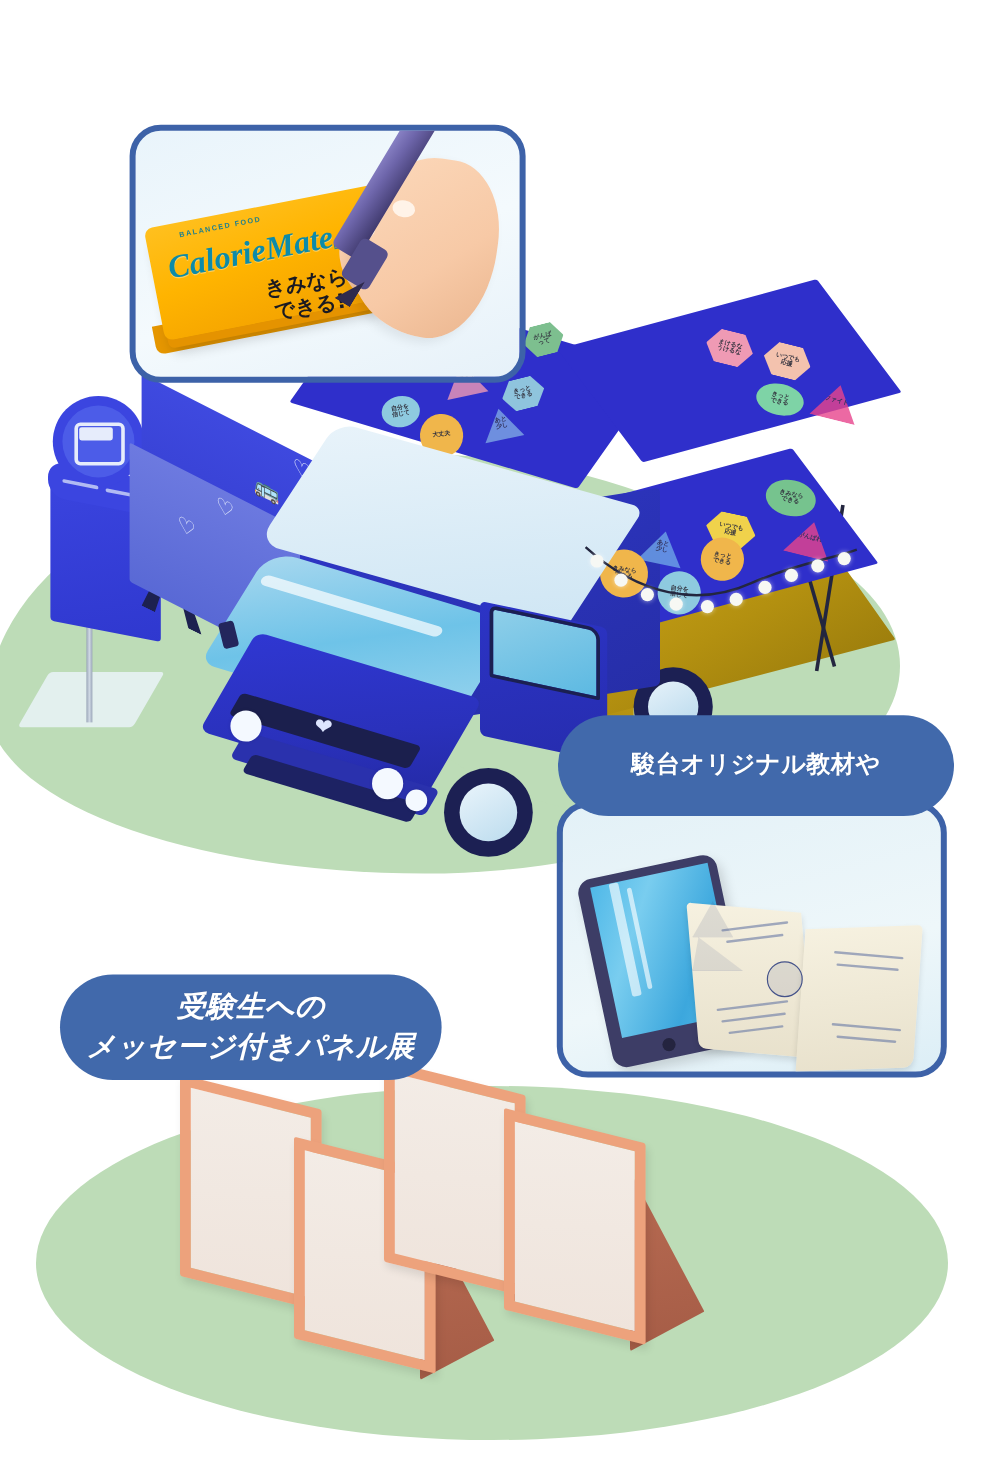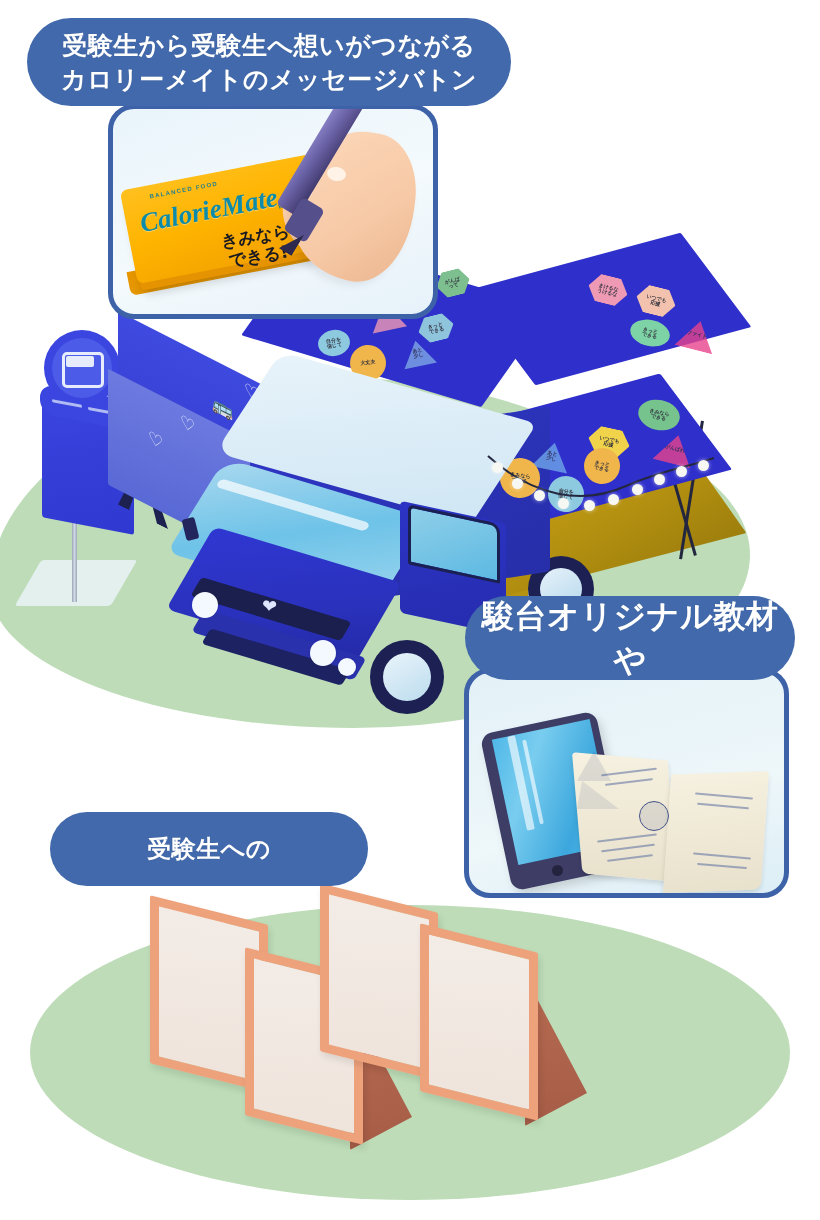--- a/index.html
+++ b/index.html
@@ -17,22 +17,22 @@
   #ground-bottom{left:30px;top:905px;width:760px;height:295px;
       border-radius:50%;}
 
   
   .pill{position:absolute;background:#4169ab;color:#fff;border-radius:46px;
         display:flex;flex-direction:column;align-items:center;justify-content:center;
         text-align:center;font-weight:700;letter-spacing:.5px;
         line-height:1.38;box-sizing:border-box;z-index:40;
         text-shadow:0 0 1px rgba(0,0,0,.15);}
   #pill-1{left:27px;top:18px;width:484px;height:88px;font-size:25px;padding:0 14px;}
-  #pill-2{left:465px;top:596px;width:330px;height:84px;font-size:32px;padding:0 12px;font-family:Liberation Serif, serif;}
-  #pill-3{left:50px;top:812px;width:318px;height:74px;font-size:24px;padding:0 12px;}
+  #pill-2{left:465px;top:596px;width:330px;height:84px;font-size:20px;padding:0 12px;font-family:Liberation Serif, serif;}
+  #pill-3{left:50px;top:812px;width:318px;height:88px;font-size:24px;padding:0 12px;font-style:italic;}
 
   
   .card{position:absolute;background:#ecf5fb;border:5px solid #3d62a8;
         border-radius:26px;overflow:hidden;z-index:35;box-sizing:border-box;}
   #card-calmate{left:108px;top:104px;width:330px;height:215px;
         background:linear-gradient(160deg,#e9f4fb 0%,#f4fafd 55%,#e6f1f9 100%);}
   #card-study{left:464px;top:668px;width:325px;height:230px;
         background:linear-gradient(165deg,#e3f1f7 0%,#eef7fa 60%,#dceef6 100%);}
 
   
@@ -396,24 +396,21 @@
       <div class="ln" style="left:118px;top:44px;width:58px;transform:rotate(5deg);"></div>
       <div class="ln" style="left:120px;top:54px;width:52px;transform:rotate(5deg);"></div>
       <div class="ln" style="left:116px;top:104px;width:58px;transform:rotate(5deg);"></div>
       <div class="ln" style="left:120px;top:114px;width:50px;transform:rotate(5deg);"></div>
       <div id="tri-a"></div>
       <div id="circ-a"></div>
       <div id="tri-b"></div>
     </div>
   </div>
 
-  <div class="pill" id="pill-1">
-    <span>受験生から受験生へ想いがつながる</span>
-    <span>カロリーメイトのメッセージバトン</span>
-  </div>
   <div class="pill" id="pill-2">
     <span>駿台オリジナル教材や</span>
   </div>
   <div class="pill" id="pill-3">
     <span>受験生への</span>
+    <span>メッセージ付きパネル展</span>
   </div>
 
 </div>
 
 </body></html>

